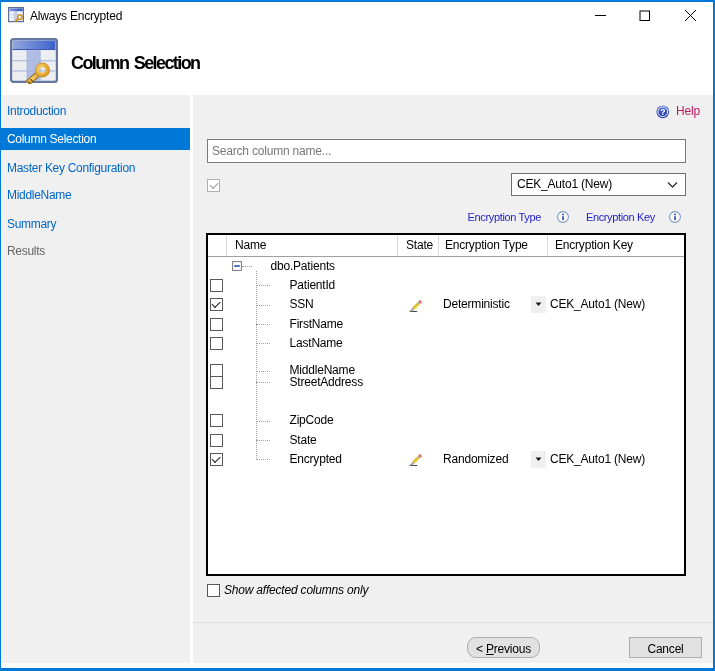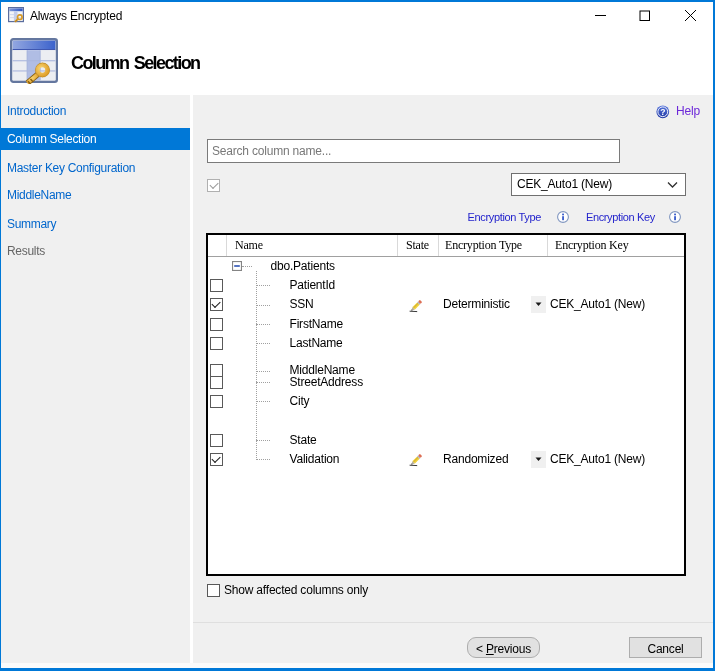--- a/index.html
+++ b/index.html
@@ -15,31 +15,31 @@
   
   .titletext{left:30px;top:2px;height:28px;line-height:28px;}
   .hdr-title{left:71px;top:53px;font-size:18px;font-weight:bold;letter-spacing:-1.6px;word-spacing:2px;}
   .sidebar{left:1px;top:95px;width:189px;height:573px;background:#f0f0f0;}
   .divider{left:190px;top:95px;width:3px;height:573px;background:#fff;}
   .main{left:193px;top:95px;width:520px;height:573px;background:#f0f0f0;}
   .nav{position:absolute;left:7px;color:#0066cc;letter-spacing:-0.3px;height:28px;line-height:28px;width:180px;}
   .nav.sel{left:1px;padding-left:6px;width:189px;background:#0078d7;color:#fff;height:22px;line-height:22px;}
   .nav.dis{color:#666;}
   
-  .searchbox{left:207px;top:139px;width:413px;height:24px;background:#fff;border:1px solid #7a7a7a;line-height:22px;padding-left:4px;color:#787878;}
+  .searchbox{left:207px;top:139px;width:479px;height:24px;background:#fff;border:1px solid #7a7a7a;line-height:22px;padding-left:4px;color:#787878;}
   .cb{width:13px;height:13px;background:#fff;border:1px solid #595959;}
   .cb.dis{border-color:#b0b0b0;}
   .cb.chk::after,.cb.dis::after{content:"";position:absolute;left:1.6px;top:2.1px;width:7px;height:3.8px;border-left:1.8px solid #1a1a1a;border-bottom:1.8px solid #1a1a1a;transform:rotate(-45deg);}
   .cb.dis::after{border-color:#9a9a9a;}
   .applylabel{left:226px;top:179px;height:13px;line-height:13px;color:#9b9b9b;}
   .combo{left:511px;top:173px;width:175px;height:23px;background:#fff;border:1px solid #707070;line-height:21px;padding-left:5px;}
   .linkrow{font-size:11px;letter-spacing:-0.35px;color:#2323cc;}
   
   .tbl{left:206px;top:233px;width:480px;height:343px;background:#fff;border:2px solid #000;}
-  .th{position:absolute;top:0px;height:21px;line-height:21px;font-size:12px;color:#000;font-family:Liberation Serif, serif;}
+  .th{position:absolute;top:0px;height:21px;line-height:21px;font-size:12px;color:#000;}
   .thsep{position:absolute;top:0;width:1px;height:21px;background:#d9d9d9;}
   .thbottom{position:absolute;left:0;top:21px;width:476px;height:1px;background:#a0a0a0;}
   .trow{position:absolute;left:0;width:476px;height:19px;}
   .rowtext{position:absolute;height:19px;line-height:19px;text-align:center;}
   .hdots{position:absolute;border-top:1px dotted #a0a0a0;height:0;}
   .vdots{position:absolute;border-left:1px dotted #a0a0a0;width:0;}
   .arrowbtn{position:absolute;width:15px;height:17px;background:#f0f0f0;text-align:center;}
   
   .fsep{left:193px;top:622px;width:520px;height:1px;background:#dfdfdf;}
   .btn{position:absolute;top:637px;width:73px;height:21px;background:#e1e1e1;border:1px solid #adadad;text-align:center;line-height:19px;padding-top:2px;}
@@ -120,21 +120,21 @@
     <defs>
       <linearGradient id="hlpg" x1="0" y1="0" x2="0" y2="1">
         <stop offset="0" stop-color="#5b79dd"></stop>
           <stop offset="1" stop-color="#1f37a4"></stop>
       </linearGradient>
     </defs>
     <circle cx="6.8" cy="6.8" r="6.4" fill="url(#hlpg)"></circle>
     <circle cx="6.8" cy="6.8" r="4.9" fill="none" stroke="#fff" stroke-width="0.9"></circle>
     <text x="6.8" y="9.9" font-size="8.6" font-weight="bold" fill="#fff" text-anchor="middle" font-family="Liberation Sans,sans-serif">?</text>
   </svg>
-  <div class="abs" style="left:676px;top:105px;height:13px;line-height:13px;color:#6d28d9;">Help</div>
+  <div class="abs" style="left:676px;top:105px;height:13px;line-height:13px;color:#be185d;">Help</div>
 
   <div class="abs searchbox">Search column name...</div>
 
   <div class="abs cb dis" style="left:207px;top:179px;"></div>
   <div class="abs combo">CEK_Auto1 (New)</div>
   <svg class="abs" style="left:667px;top:181px" width="11" height="8" viewBox="0 0 11 8">
     <path d="M1 1.5 L5.5 6 L10 1.5" stroke="#303030" stroke-width="1.3" fill="none"></path>
   </svg>
 
   <div class="abs linkrow" style="left:396px;top:211px;width:145px;text-align:right;height:13px;line-height:13px;">Encryption Type</div>
@@ -210,55 +210,55 @@
     <div class="trow" style="top:126px;">
       <div class="cb" style="position:absolute;left:1.5px;top:3.2px;"></div>
       <div class="hdots" style="left:48px;top:9.5px;width:14px;"></div>
       <div class="rowtext" style="left:81.5px;">MiddleName</div>
     </div>
     <div class="trow" style="top:137.5px;padding-left:48px;">
       <div class="cb" style="position:absolute;left:1.5px;top:3.2px;"></div>
       <div class="hdots" style="left:48px;top:9.5px;width:14px;"></div>
       <div class="rowtext" style="left:81.5px;">StreetAddress</div>
     </div>
-    <div class="trow" style="top:156.8px;">
-      <div class="cb" style="position:absolute;left:1.5px;top:3.2px;"></div>
-      <div class="hdots" style="left:48px;top:9.5px;width:14px;"></div>
-      <div class="rowtext" style="left:81.5px;">City</div>
+    <div class="trow" style="top:176.2px;">
+      <div class="cb" style="position:absolute;left:1.5px;top:3.2px;"></div>
+      <div class="hdots" style="left:48px;top:9.5px;width:14px;"></div>
+      <div class="rowtext" style="left:81.5px;">ZipCode</div>
     </div>
     <div class="trow" style="top:195.5px;">
       <div class="cb" style="position:absolute;left:1.5px;top:3.2px;"></div>
       <div class="hdots" style="left:48px;top:9.5px;width:14px;"></div>
       <div class="rowtext" style="left:81.5px;">State</div>
     </div>
     <div class="trow" style="top:214.8px;">
       <div class="cb chk" style="position:absolute;left:1.5px;top:3.2px;"></div>
       <div class="hdots" style="left:48px;top:9.5px;width:14px;"></div>
-      <div class="rowtext" style="left:81.5px;">Validation</div>
+      <div class="rowtext" style="left:81.5px;">Encrypted</div>
       <svg class="pencil" style="position:absolute;left:200px;top:2.5px" width="16" height="16" viewBox="0 0 16 16">
           <g transform="rotate(-45 8 8)">
         <path d="M1.2 8 L4.8 6.3 L4.8 9.7 Z" fill="#b9b29f"></path>
         <path d="M1.2 8 L2.6 7.3 L2.6 8.7 Z" fill="#4a4a4a"></path>
         <rect x="4.8" y="6.3" width="6.6" height="3.4" fill="#f0d03c"></rect>
         <rect x="4.8" y="7.3" width="6.6" height="0.6" fill="#c8a52a"></rect>
         <rect x="11.4" y="6.3" width="1.2" height="3.4" fill="#a8aebc"></rect>
         <rect x="12.6" y="6.3" width="2.6" height="3.4" rx="1" fill="#dd6f55"></rect>
       </g>
       <path d="M1.6 13.2 L9.2 13.6" stroke="#3a3a3a" stroke-width="1" fill="none"></path>
         </svg>
       <div class="rowtext" style="left:235px;">Randomized</div>
       <div class="arrowbtn" style="left:323px;top:1px;"><svg width="7" height="5" viewBox="0 0 7 5" style="margin-top:6px">
             <path d="M0.5 0.5 L3.5 4 L6.5 0.5 Z" fill="#1a1a1a"></path>
           </svg></div>
       <div class="rowtext" style="left:342px;">CEK_Auto1 (New)</div>
     </div>
   </div>
 
   <div class="abs cb" style="left:207px;top:584px;"></div>
-  <div class="abs" style="left:224px;top:584px;height:13px;line-height:13px;">Show affected columns only</div>
+  <div class="abs" style="left:224px;top:584px;height:13px;line-height:13px;font-style:italic;">Show affected columns only</div>
 
   <div class="abs fsep"></div>
   <div class="abs btn" style="left:467px;border-radius:9px;">&lt; <u>P</u>revious</div>
   <div class="abs btn def" style="left:549px;">
     <u>N</u>ext &gt;</div>
   <div class="abs btn" style="left:629px;">Cancel</div>
 
   <div class="abs" style="left:0;top:663px;width:715px;height:5px;background:#fbfbfb;"></div>
   <div class="abs b-top"></div>
   <div class="abs b-left"></div>

